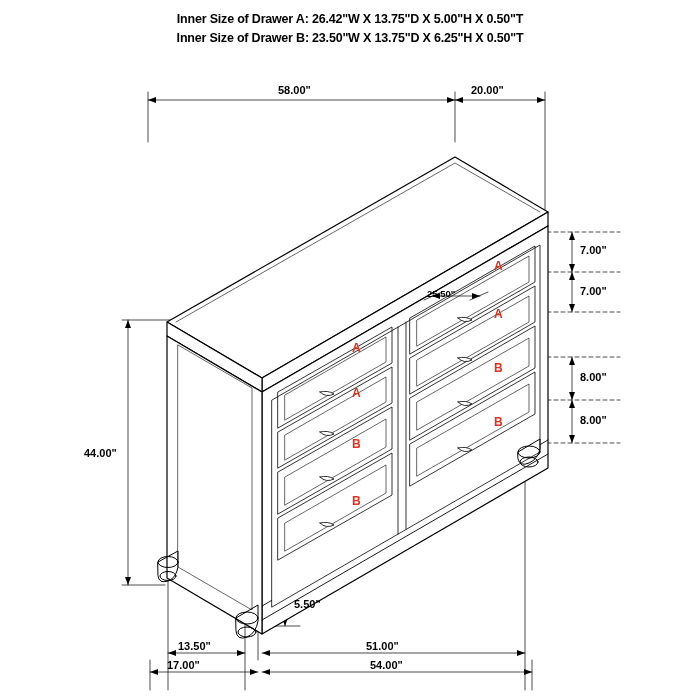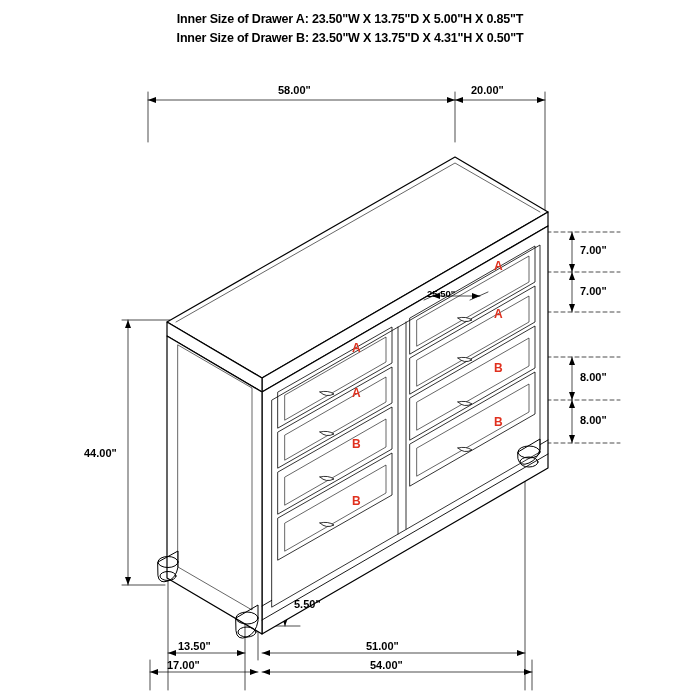--- a/index.html
+++ b/index.html
@@ -56,22 +56,22 @@
     font-weight: bold;
     color: #000000;
     white-space: nowrap;
   }
 </style>
 </head>
 <body>
 
 <div id="page">
 
-  <div class="hdr" id="hdr1">Inner Size of Drawer A: 23.50"W X 13.75"D X 5.00"H X 0.85"T</div>
-  <div class="hdr" id="hdr2">Inner Size of Drawer B: 23.50"W X 13.75"D X 4.31"H X 0.50"T</div>
+  <div class="hdr" id="hdr1">Inner Size of Drawer A: 26.42"W X 13.75"D X 5.00"H X 0.50"T</div>
+  <div class="hdr" id="hdr2">Inner Size of Drawer B: 23.50"W X 13.75"D X 6.25"H X 0.50"T</div>
 
   <svg id="drawing" viewBox="0 0 700 700">
     <g fill="none" stroke="#000000" stroke-width="1.1" stroke-linejoin="round" stroke-linecap="round">
 
       <g stroke-width="0.7">
 
         <line x1="148" y1="92" x2="148" y2="142"></line>
         <line x1="455" y1="92" x2="455" y2="142"></line>
         <line x1="545" y1="92" x2="545" y2="232"></line>
 

